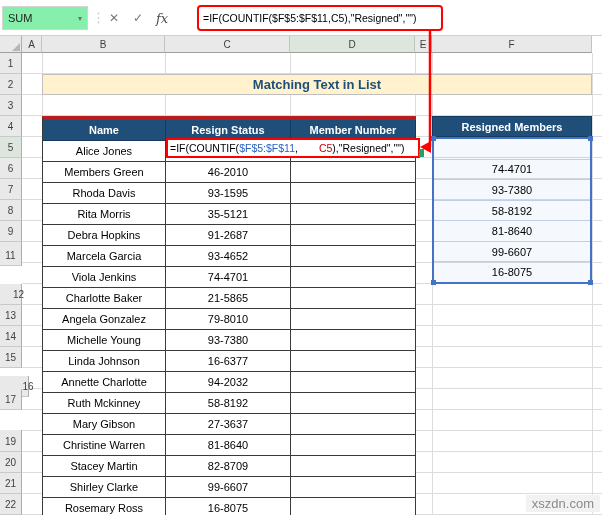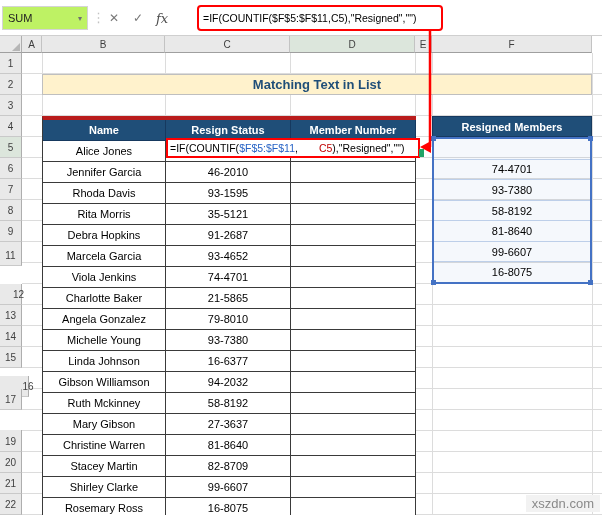--- a/index.html
+++ b/index.html
@@ -1,21 +1,21 @@
 <!DOCTYPE html>
 <html><head>
 <meta charset="utf-8">
 <style>
   * { margin:0; padding:0; box-sizing:border-box; }
   body { font-family:"Liberation Sans", sans-serif; background:#fff; }
   #screen { position:relative; width:602px; height:515px; background:#fff; overflow:hidden; }
 
   
   #formula-bar { position:absolute; left:0; top:0; width:602px; height:36px; background:#fff; border-bottom:1px solid #cfcfcf; z-index:8; }
-  #name-box { position:absolute; left:2px; top:6px; width:86px; height:24px; border:1px solid #d4d4d4; background:#bef264; display:flex; align-items:center; padding:0 5px; font-size:11px; color:#222; }
+  #name-box { position:absolute; left:2px; top:6px; width:86px; height:24px; border:1px solid #d4d4d4; background:#86efac; display:flex; align-items:center; padding:0 5px; font-size:11px; color:#222; }
   #name-box .dd { margin-left:auto; font-size:8px; color:#707070; }
   #fb-sep { position:absolute; left:92px; top:10px; font-size:13px; color:#c2c2c2; }
   .fb-btn { position:absolute; top:9px; width:20px; height:18px; display:flex; align-items:center; justify-content:center; font-size:12px; color:#787878; }
   #btn-cancel { left:104px; }
   #btn-enter { left:128px; }
   #btn-fx { left:152px; font-family:"DejaVu Serif", serif; font-style:italic; font-size:13px; color:#4d4d4d; }
   #fb-formula-box { position:absolute; left:197px; top:5px; width:246px; height:26px; border:2px solid #ff0000; border-radius:4px; background:#fff; display:flex; align-items:center; padding:0 4px; font-size:10.5px; color:#000; white-space:nowrap; overflow:hidden; }
 
   
   #corner { position:absolute; left:0; top:36px; width:22px; height:17px; background:#e9e9e9; border-right:1px solid #aeaeae; border-bottom:1px solid #9f9f9f; z-index:3; }
@@ -84,21 +84,21 @@
           <div class="tcell th" style="width: 123px;">Name</div>
           <div class="tcell th" style="width: 125px;">Resign Status</div>
           <div class="tcell th" style="width: 125px;">Member Number</div>
         </div>
         <div class="trow">
           <div class="tcell" style="width: 123px;">Alice Jones</div>
           <div class="tcell" style="width: 125px;"></div>
           <div class="tcell" style="width: 125px;"></div>
         </div>
         <div class="trow">
-          <div class="tcell" style="width: 123px;">Jennifer Garcia</div>
+          <div class="tcell" style="width: 123px;">Members Green</div>
           <div class="tcell" style="width: 125px;">46-2010</div>
           <div class="tcell" style="width: 125px;"></div>
         </div>
         <div class="trow">
           <div class="tcell" style="width: 123px;">Rhoda Davis</div>
           <div class="tcell" style="width: 125px;">93-1595</div>
           <div class="tcell" style="width: 125px;"></div>
         </div>
         <div class="trow">
           <div class="tcell" style="width: 123px;">Rita Morris</div>
@@ -134,21 +134,21 @@
           <div class="tcell" style="width: 123px;">Michelle Young</div>
           <div class="tcell" style="width: 125px;">93-7380</div>
           <div class="tcell" style="width: 125px;"></div>
         </div>
         <div class="trow">
           <div class="tcell" style="width: 123px;">Linda Johnson</div>
           <div class="tcell" style="width: 125px;">16-6377</div>
           <div class="tcell" style="width: 125px;"></div>
         </div>
         <div class="trow">
-          <div class="tcell" style="width: 123px;">Gibson Williamson</div>
+          <div class="tcell" style="width: 123px;">Annette Charlotte</div>
           <div class="tcell" style="width: 125px;">94-2032</div>
           <div class="tcell" style="width: 125px;"></div>
         </div>
         <div class="trow">
           <div class="tcell" style="width: 123px;">Ruth Mckinney</div>
           <div class="tcell" style="width: 125px;">58-8192</div>
           <div class="tcell" style="width: 125px;"></div>
         </div>
         <div class="trow">
           <div class="tcell" style="width: 123px;">Mary Gibson</div>

